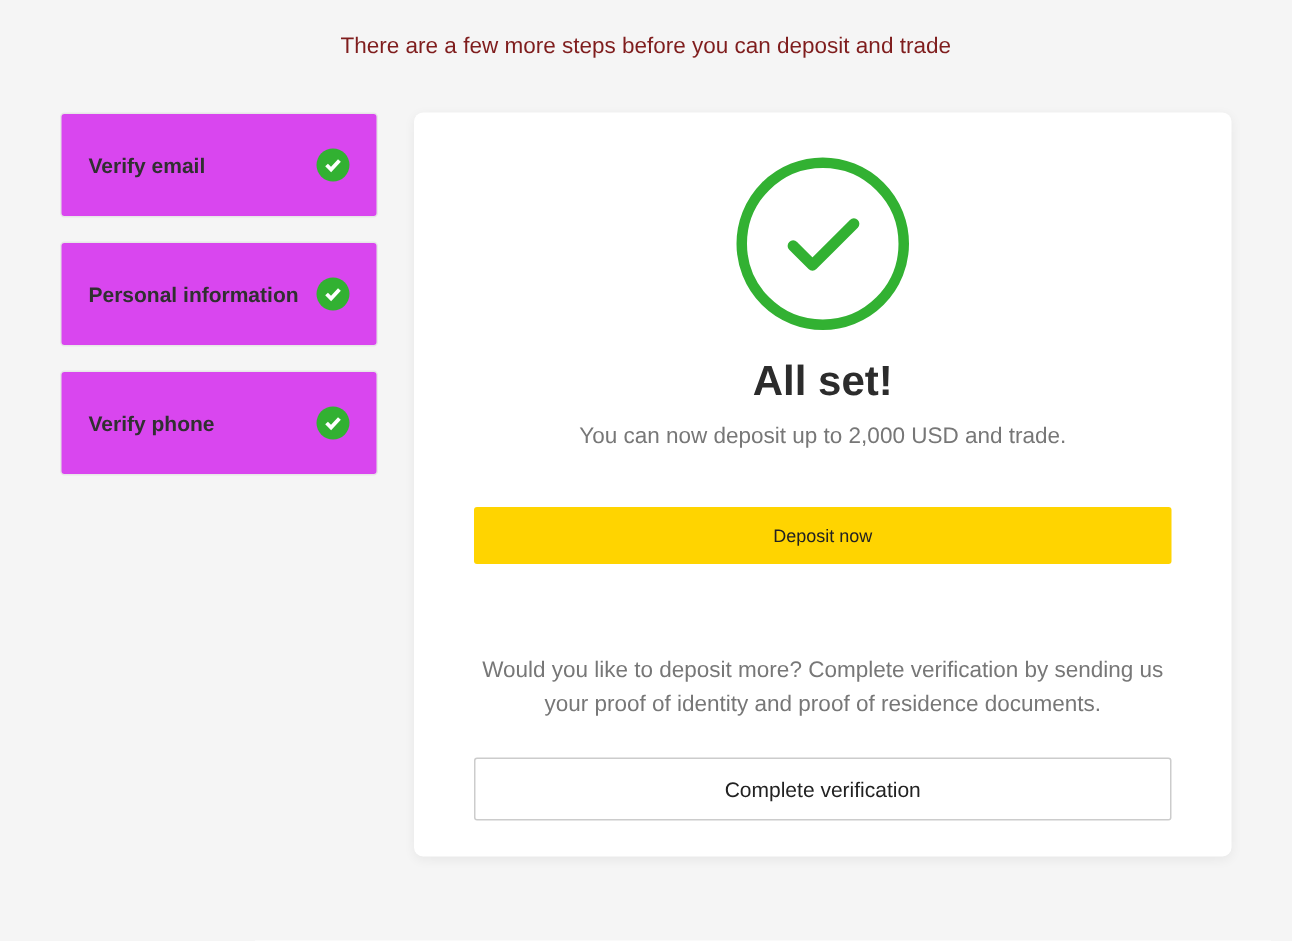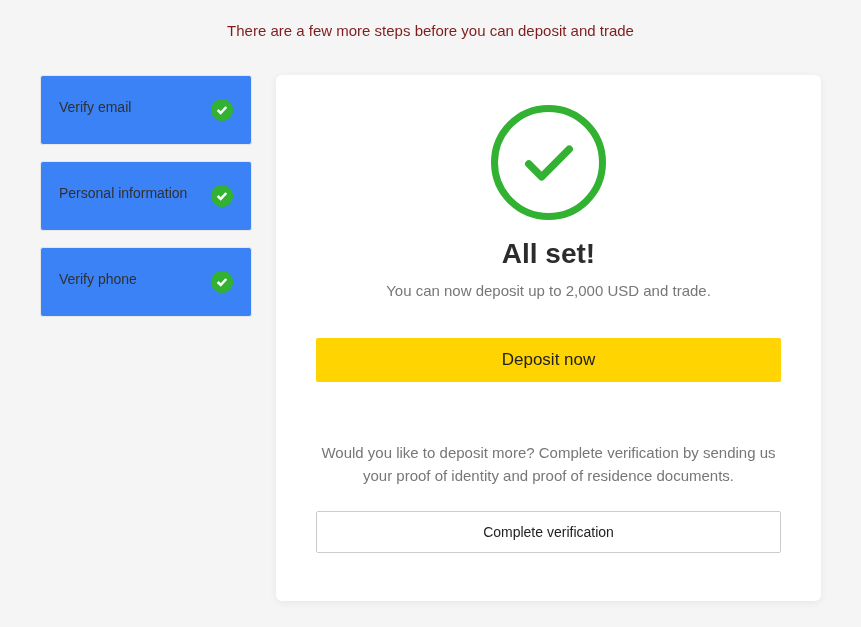--- a/index.html
+++ b/index.html
@@ -23,27 +23,28 @@
       gap: 24px;
     }
     .sidebar {
       width: 212px;
       display: flex;
       flex-direction: column;
       gap: 16px;
       flex-shrink: 0;
     }
     .step-item {
-      background: #3b82f6;
+      background: #d946ef;
       border: 1px solid #e7e7e7;
       border-radius: 3px;
       padding: 23px 18px;
       display: flex;
-      align-items: flex-start;
+      align-items: center;
       justify-content: space-between;
+      font-weight: bold;
     }
     .step-label {
       font-size: 14px;
       color: #303030;
     }
     .check-circle {
       width: 22px;
       height: 22px;
       background: #32b132;
       border-radius: 50%;
@@ -57,21 +58,21 @@
       height: 12px;
       stroke: #fff;
       stroke-width: 3;
       fill: none;
     }
     .main-card {
       flex: 1;
       background: #fff;
       border-radius: 6px;
       box-shadow: 0 2px 8px rgba(0,0,0,0.06);
-      padding: 30px 40px 48px 40px;
+      padding: 30px 40px 24px 40px;
       text-align: center;
     }
     .big-check {
       width: 115px;
       height: 115px;
       border: 7px solid #32b132;
       border-radius: 50%;
       display: flex;
       align-items: center;
       justify-content: center;
@@ -95,21 +96,21 @@
     .main-subtitle {
       font-size: 15px;
       color: #777;
       margin-bottom: 39px;
     }
     .btn-primary {
       width: 100%;
       background: #ffd400;
       border: none;
       padding: 12px 0;
-      font-size: 17px;
+      font-size: 12px;
       color: #222;
       cursor: pointer;
       border-radius: 2px;
     }
     .more-text {
       font-size: 15px;
       color: #777;
       line-height: 1.5;
       margin: 60px 0 24px 0;
     }

